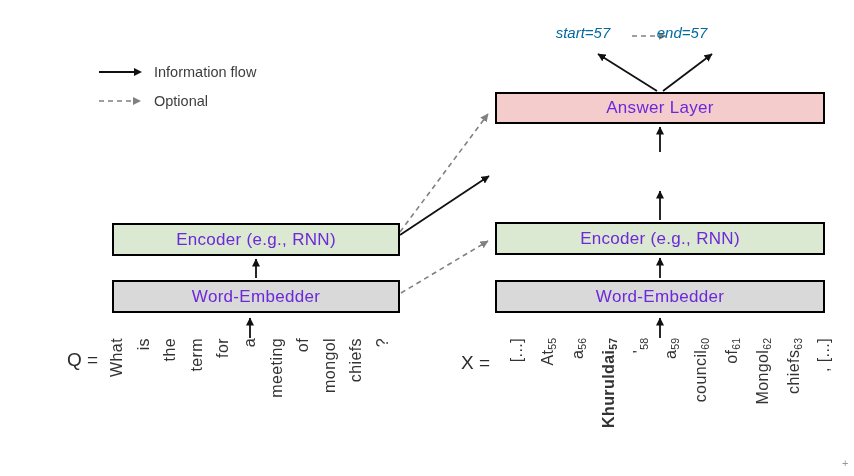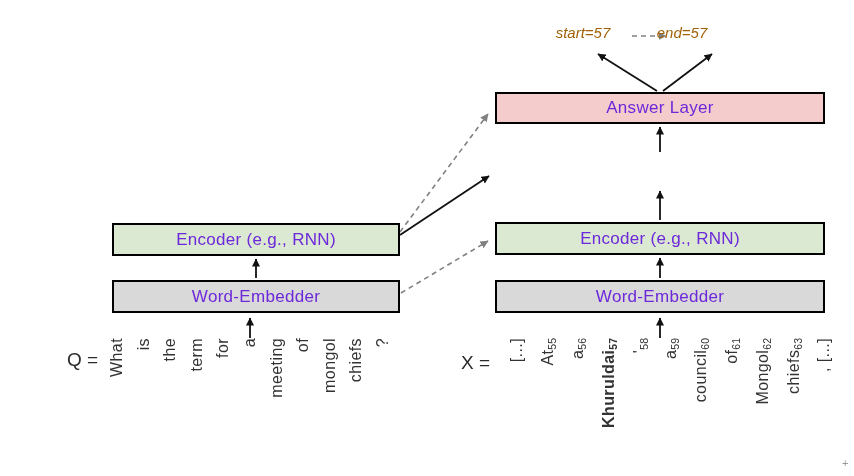--- a/index.html
+++ b/index.html
@@ -13,21 +13,21 @@
     display:flex;align-items:center;justify-content:center;
     font-size:17px;font-weight:500;color:#6d28d9;letter-spacing:.3px;
   }
   .right-col{left:495px;width:330px;}
   .left-col{left:112px;width:288px;}
   .io-label{
     position:absolute;font-size:19px;font-weight:500;color:#2b2b2b;white-space:nowrap;
   }
   .out-label{
     position:absolute;top:24px;font-size:15px;font-style:italic;font-weight:500;
-    color:#a16207;text-align:center;white-space:nowrap;
+    color:#0369a1;text-align:center;white-space:nowrap;
   }
   .tok-row{
     position:absolute;display:flex;align-items:flex-start;
   }
   #q-tokens{left:108px;top:338px;gap:9px;}
   #x-tokens{left:508px;top:338px;gap:11px;}
   .tok{
     writing-mode:vertical-rl;transform:rotate(180deg);
     font-size:16px;line-height:1.1;color:#333333;letter-spacing:.4px;white-space:nowrap;
   }
@@ -61,20 +61,36 @@
     <line x1="660" y1="152" x2="660" y2="127" stroke="#111111" stroke-width="1.8" marker-end="url(#ah-black)"></line>
     <line x1="657" y1="91" x2="598" y2="54" stroke="#111111" stroke-width="1.8" marker-end="url(#ah-black)"></line>
     <line x1="663" y1="91" x2="712" y2="54" stroke="#111111" stroke-width="1.8" marker-end="url(#ah-black)"></line>
     <line x1="400" y1="235" x2="489" y2="176" stroke="#111111" stroke-width="1.8" marker-end="url(#ah-black)"></line>
 
     <line x1="632" y1="36" x2="666" y2="36" stroke="#808080" stroke-width="1.6" stroke-dasharray="5 4" marker-end="url(#ah-gray)"></line>
     <line x1="400" y1="232" x2="488" y2="114" stroke="#808080" stroke-width="1.6" stroke-dasharray="5 4" marker-end="url(#ah-gray)"></line>
     <line x1="401" y1="293" x2="488" y2="241" stroke="#808080" stroke-width="1.6" stroke-dasharray="5 4" marker-end="url(#ah-gray)"></line>
   </svg>
 
+  <div id="legend">
+    <div class="leg-row">
+      <svg width="46" height="12">
+        <line x1="1" y1="6" x2="37" y2="6" stroke="#111111" stroke-width="1.8"></line>
+        <path d="M36,2 L44,6 L36,10 Z" fill="#111111"></path>
+      </svg>
+      <span class="leg-label">Information flow</span>
+    </div>
+    <div class="leg-row">
+      <svg width="46" height="12">
+        <line x1="1" y1="6" x2="36" y2="6" stroke="#808080" stroke-width="1.6" stroke-dasharray="5 4"></line>
+        <path d="M35,2 L43,6 L35,10 Z" fill="#808080"></path>
+      </svg>
+      <span class="leg-label">Optional</span>
+    </div>
+  </div>
 
   <div class="out-label" style="left:549px;width:68px;">start=57</div>
   <div class="out-label" style="left:650px;width:64px;">end=57</div>
 
   <div class="box right-col" style="top: 92px; height: 32px; background-color: rgb(244, 204, 204);">Answer Layer</div>
   <div class="box right-col" style="top: 222px; height: 33px; background-color: rgb(219, 232, 210);">Encoder (e.g., RNN)</div>
   <div class="box right-col" style="top: 280px; height: 33px; background-color: rgb(217, 217, 217);">Word-Embedder</div>
   <div class="box left-col" style="top: 223px; height: 33px; background-color: rgb(219, 232, 210);">Encoder (e.g., RNN)</div>
   <div class="box left-col" style="top: 280px; height: 33px; background-color: rgb(217, 217, 217);">Word-Embedder</div>
 

